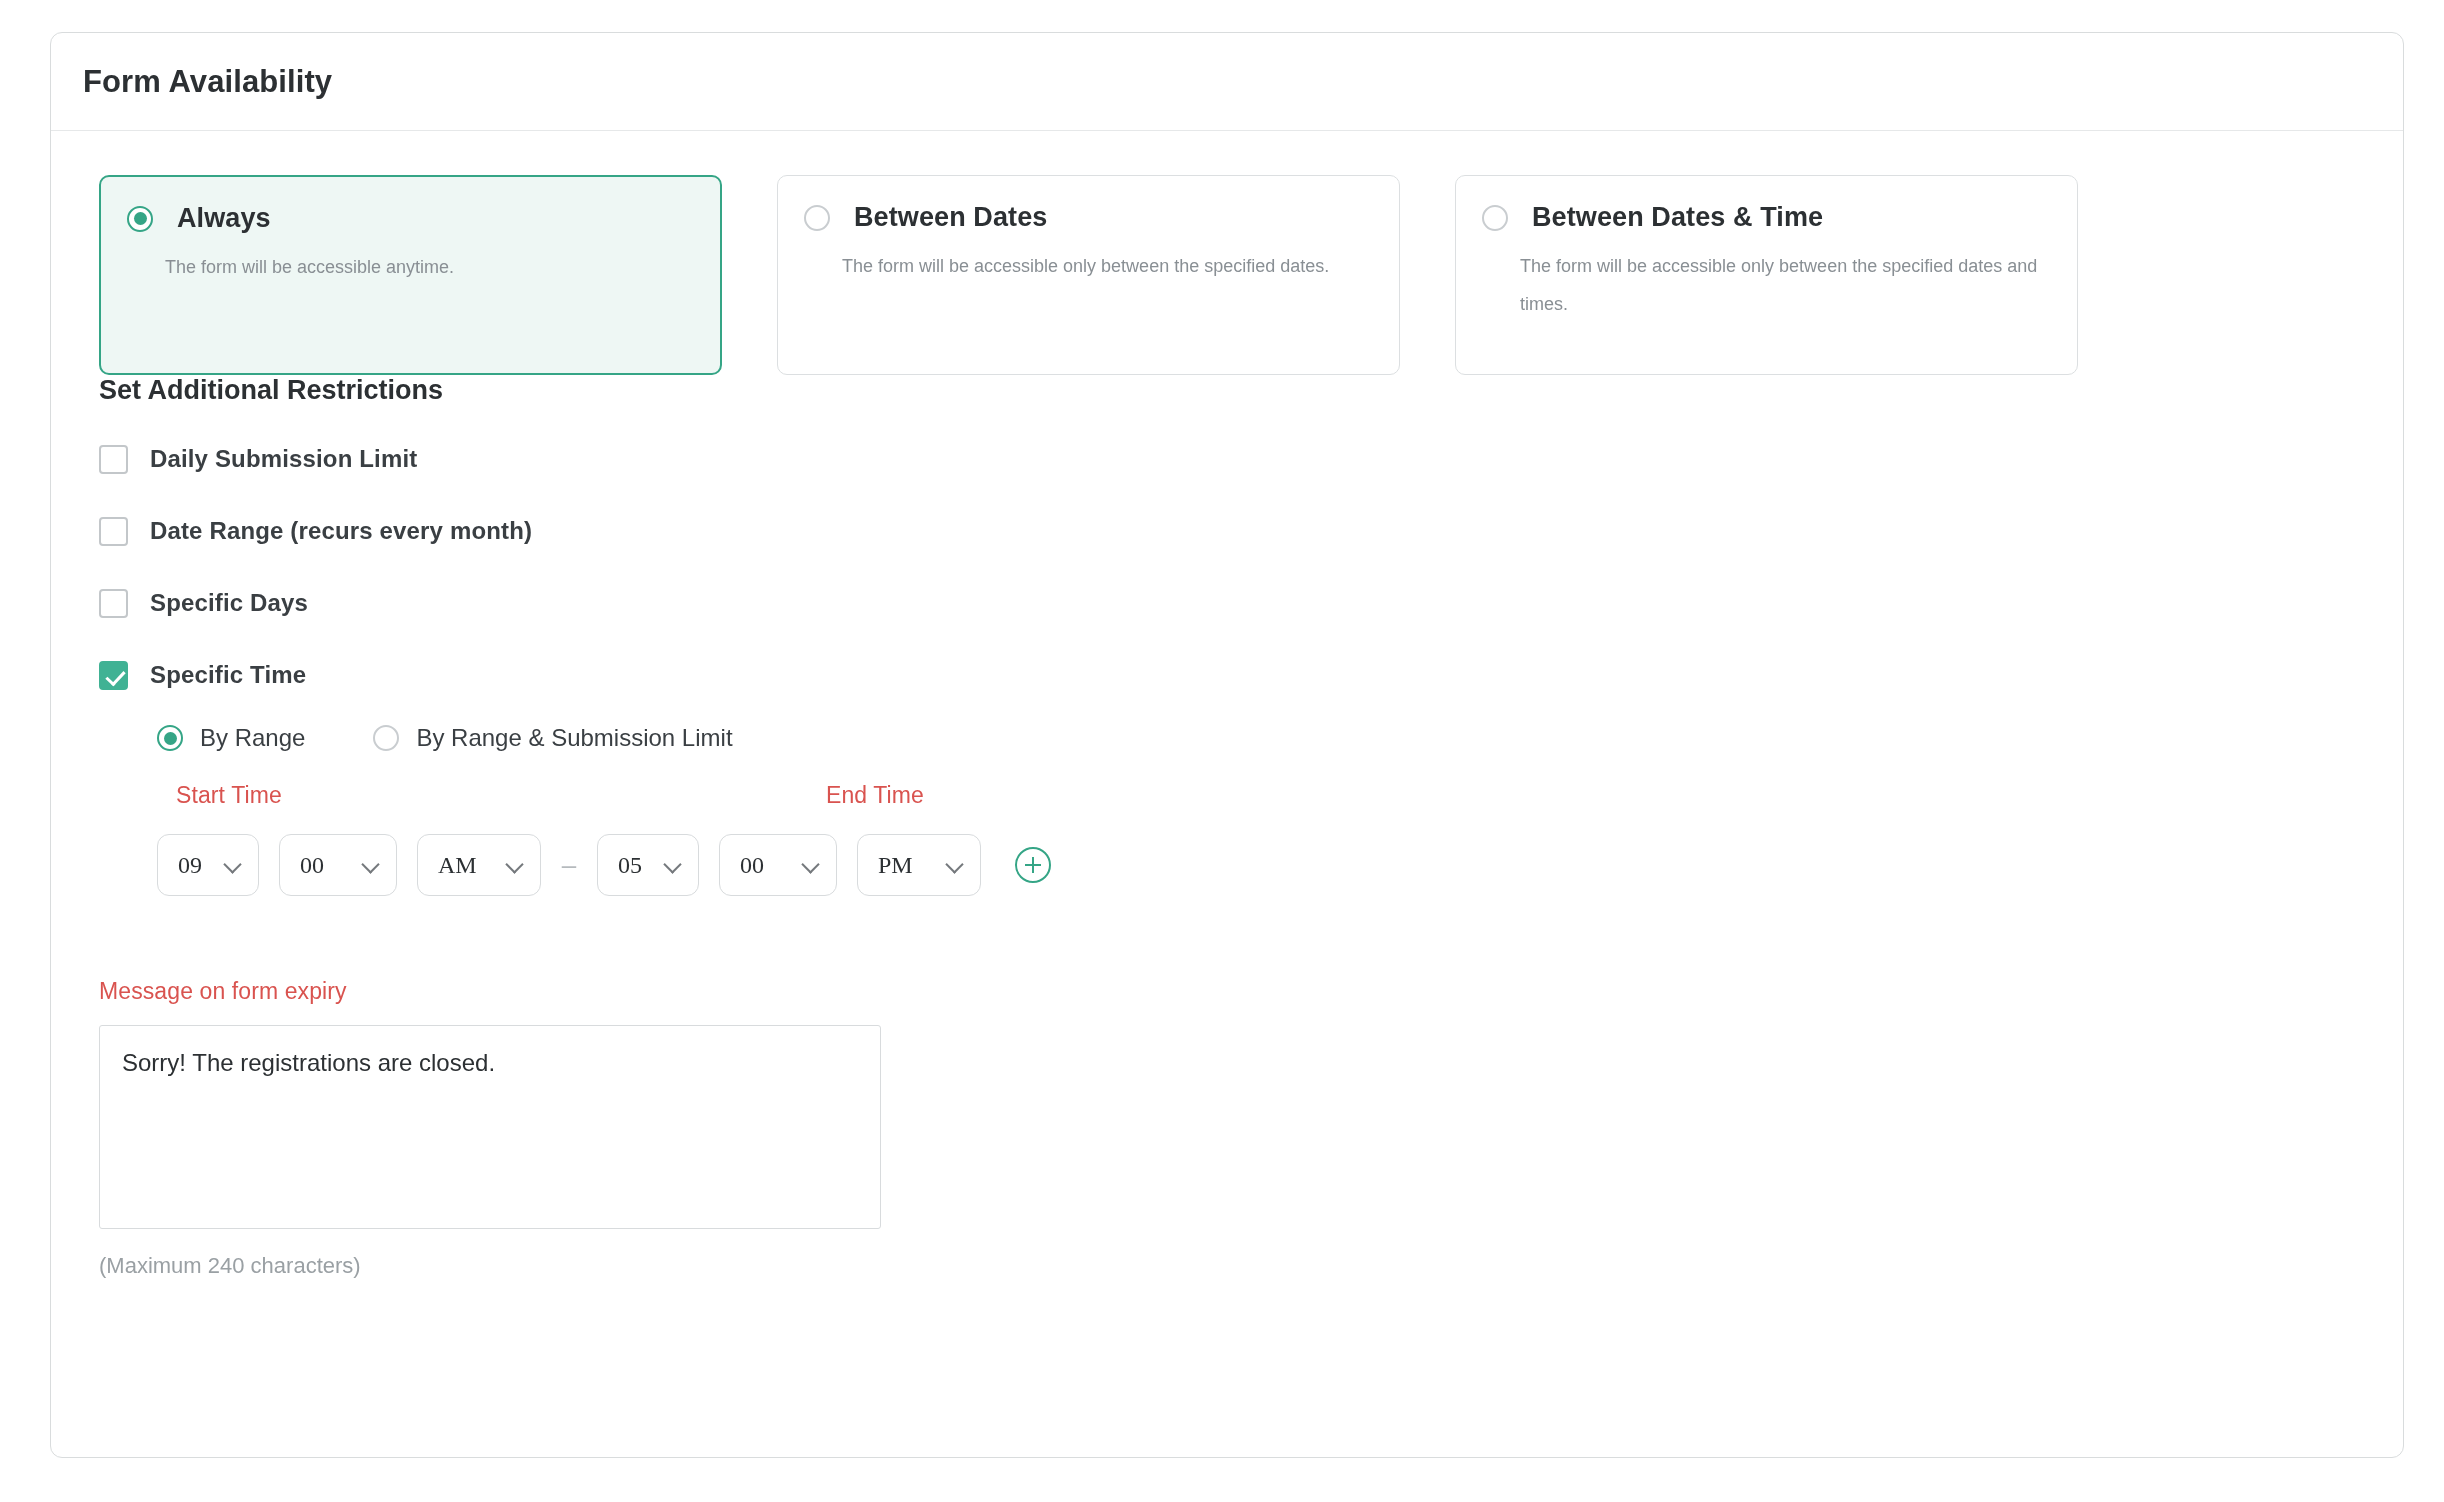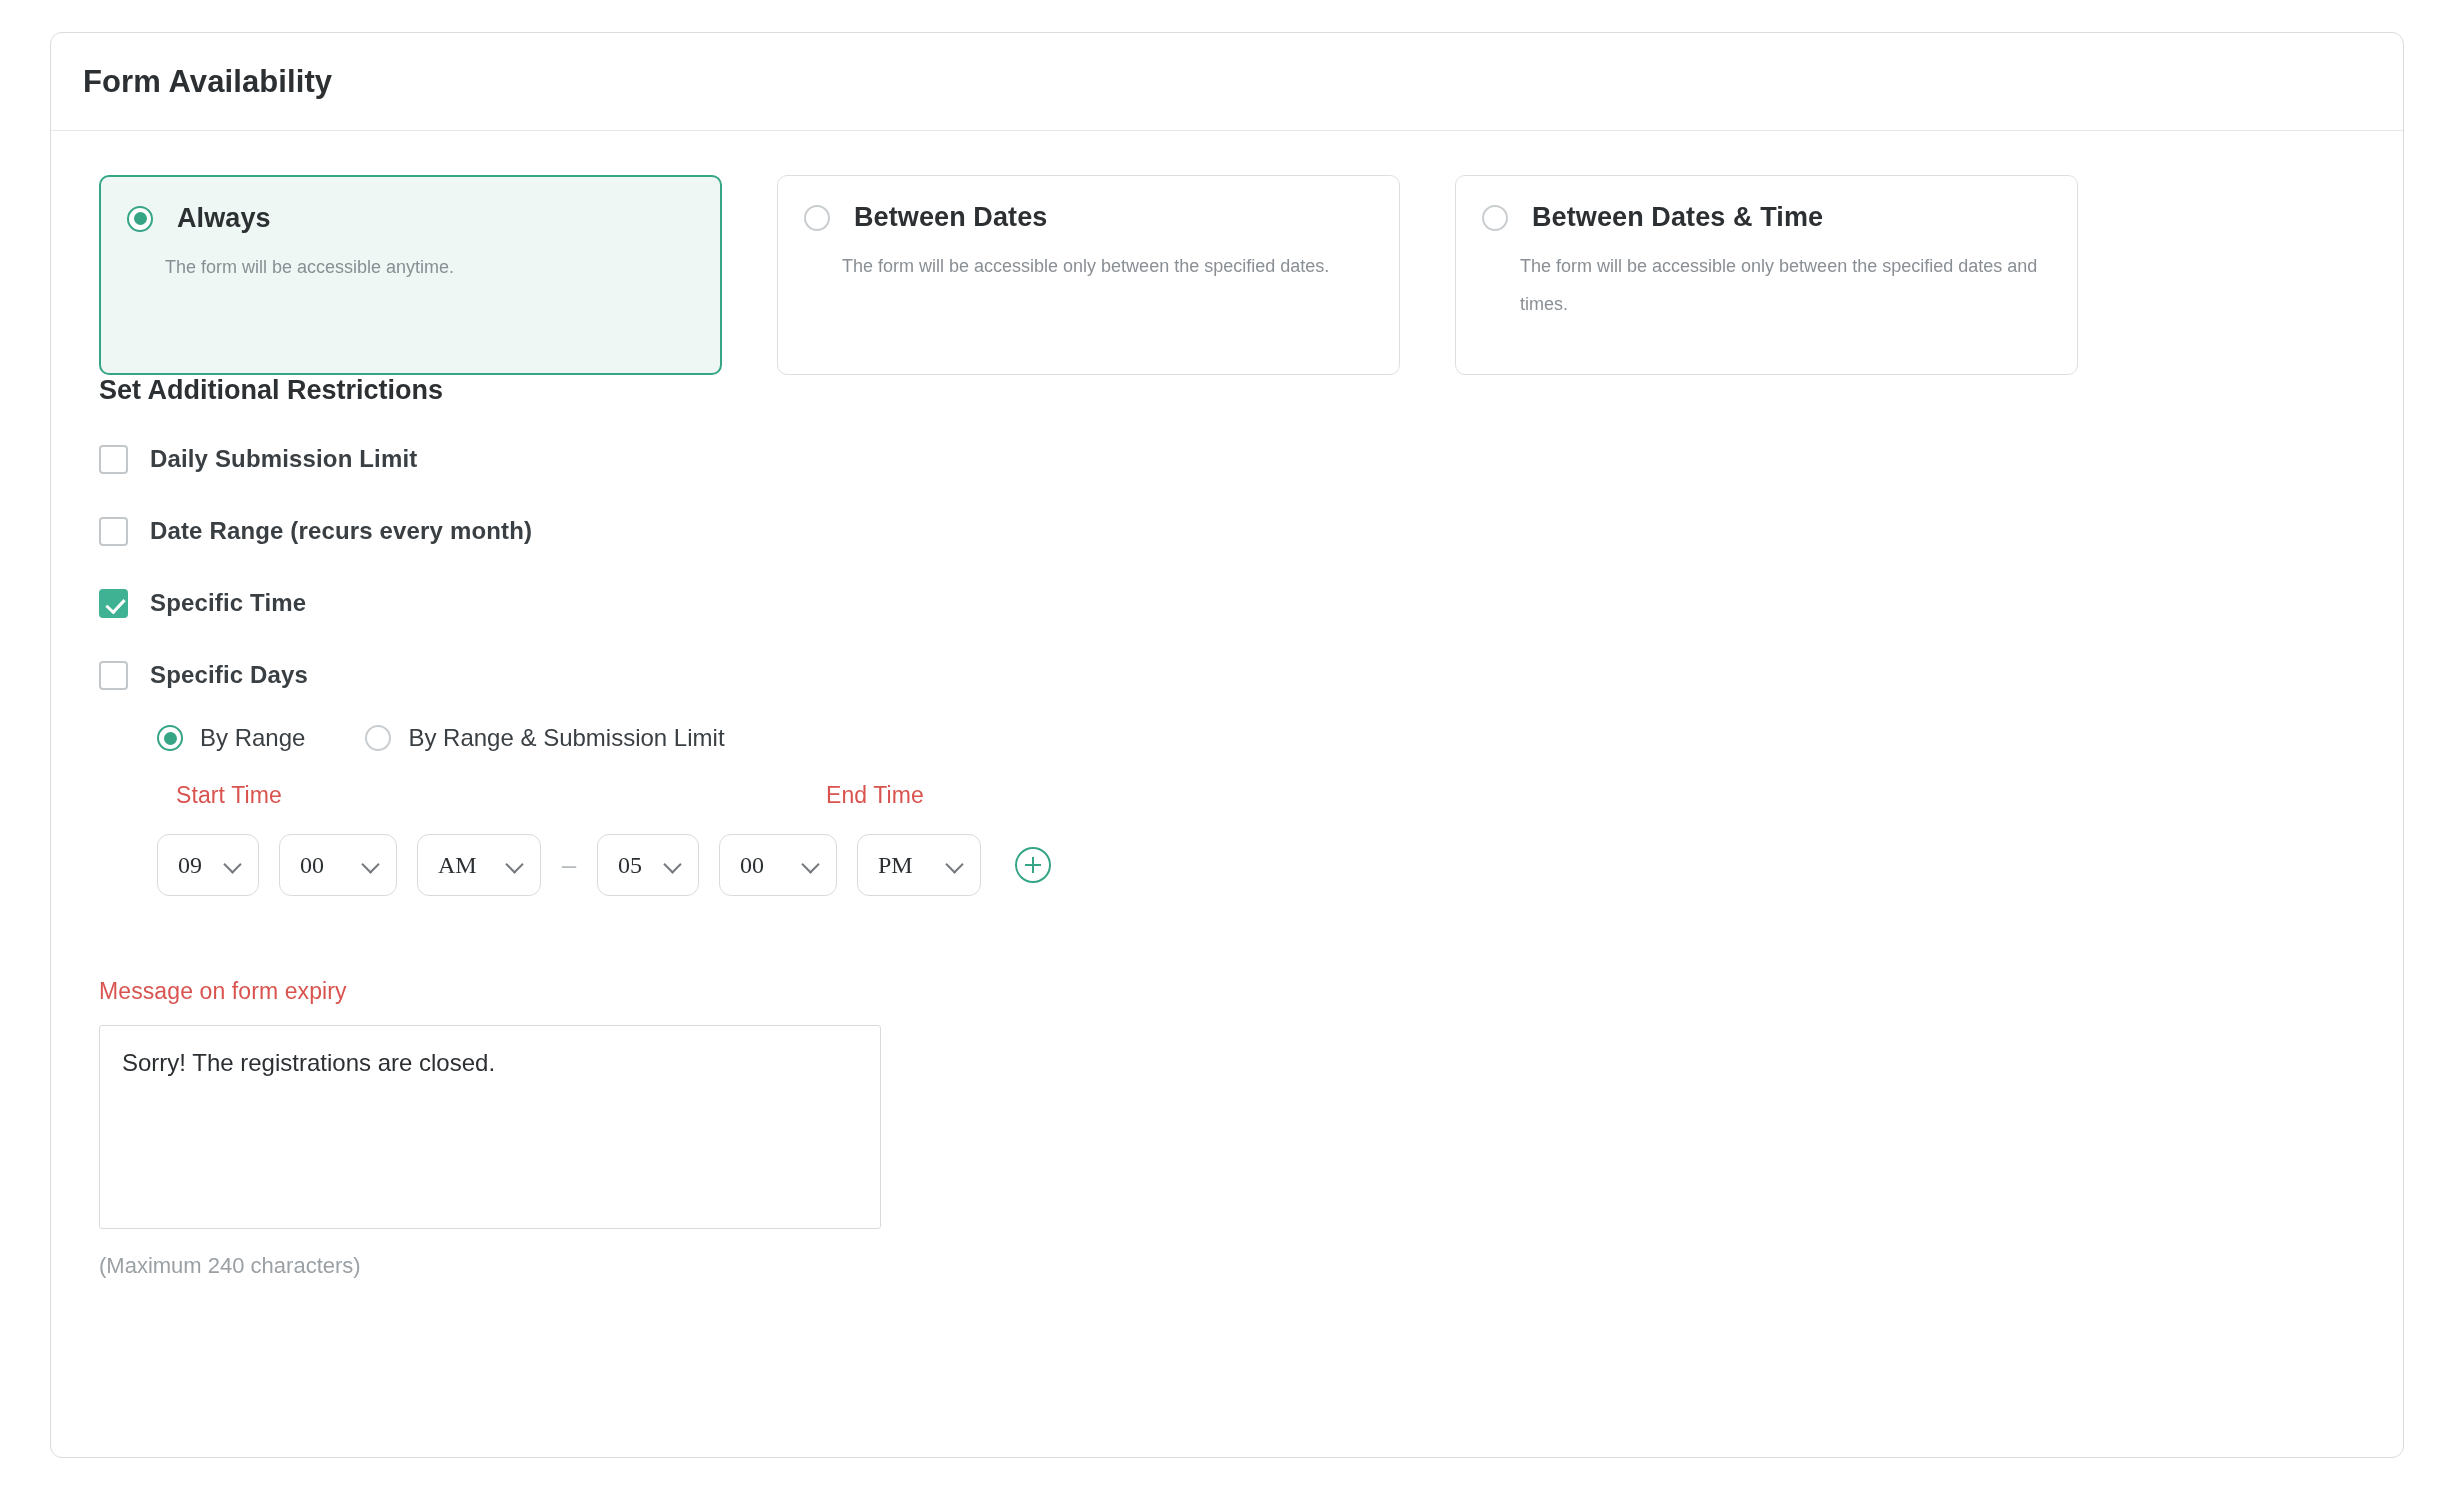--- a/index.html
+++ b/index.html
@@ -155,21 +155,21 @@
   .check-label {
     font-size: 24px;
     color: #3a3f43;
     letter-spacing: 0.15px;
   }
 
   
   .subradio-row {
     display: flex;
     align-items: center;
-    gap: 0;
+    gap: 8px;
     margin-left: 58px;
     margin-top: 22px;
     margin-bottom: 30px;
   }
   .subradio {
     display: flex;
     align-items: center;
     gap: 17px;
     cursor: pointer;
   }
@@ -343,27 +343,27 @@
           <span class="checkbox"></span>
           <span class="check-label">Daily Submission Limit</span>
         </div>
 
         <div class="check-row">
           <span class="checkbox"></span>
           <span class="check-label">Date Range (recurs every month)</span>
         </div>
 
         <div class="check-row">
+          <span class="checkbox"></span>
+          <span class="check-label">Specific Days</span>
+        </div>
+
+        <div class="check-row">
           <span class="checkbox checked"></span>
           <span class="check-label">Specific Time</span>
-        </div>
-
-        <div class="check-row">
-          <span class="checkbox"></span>
-          <span class="check-label">Specific Days</span>
         </div>
 
       </div>
 
       <div class="subradio-row">
         <div class="subradio">
           <span class="radio checked"></span>
           <span class="subradio-label">By Range</span>
         </div>
         <div class="subradio">

